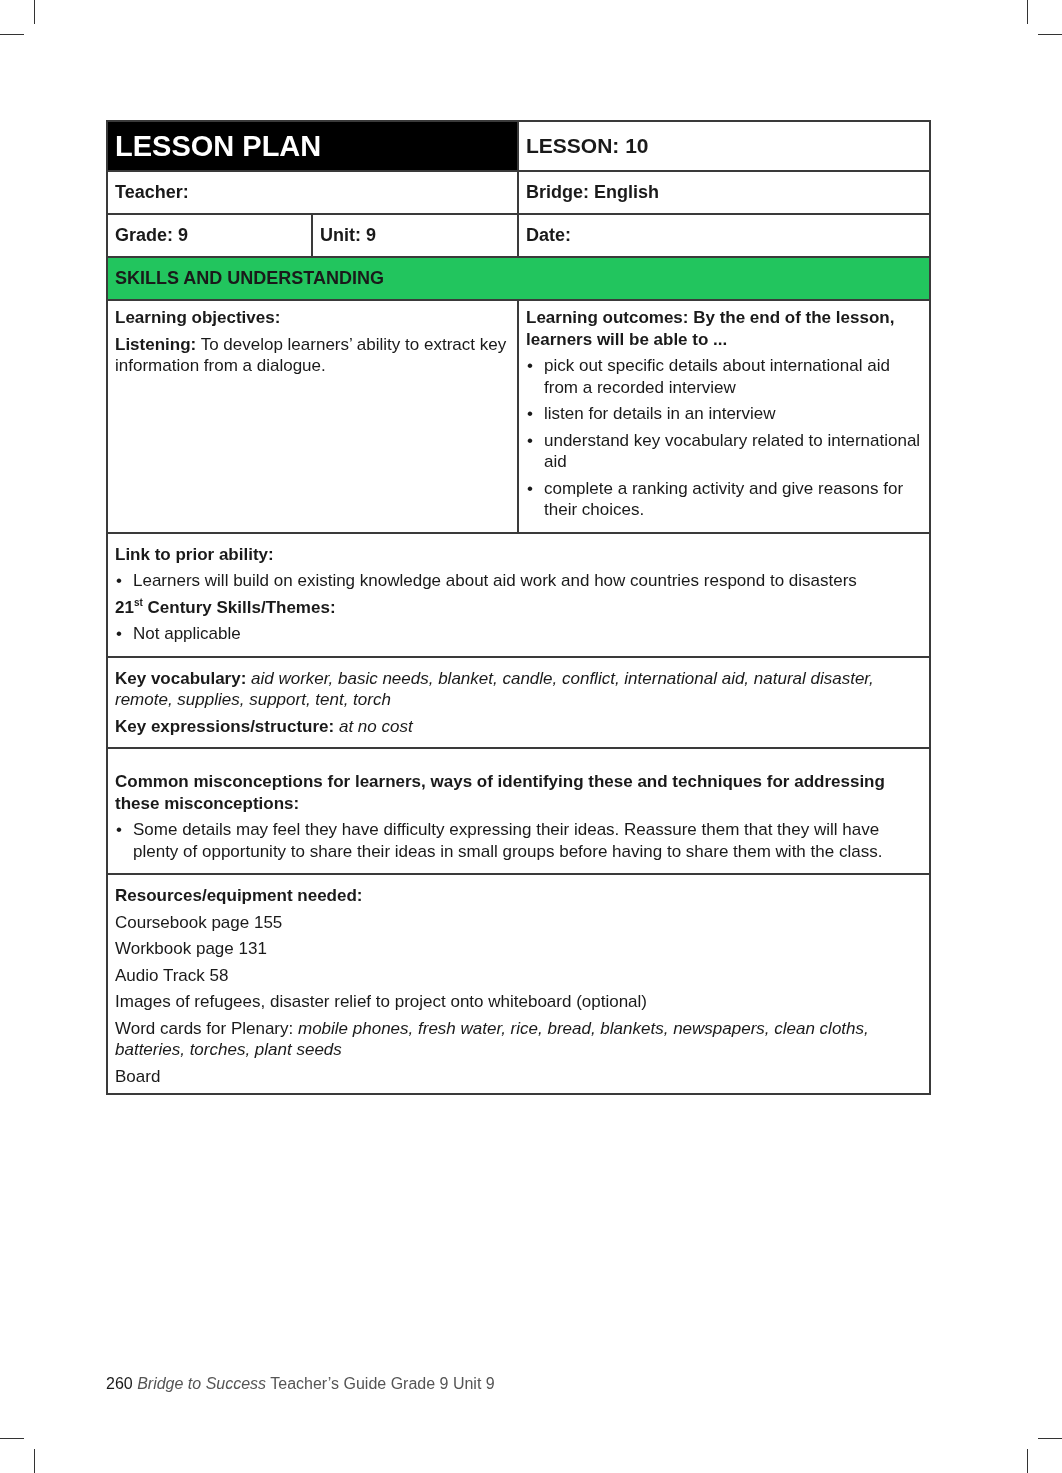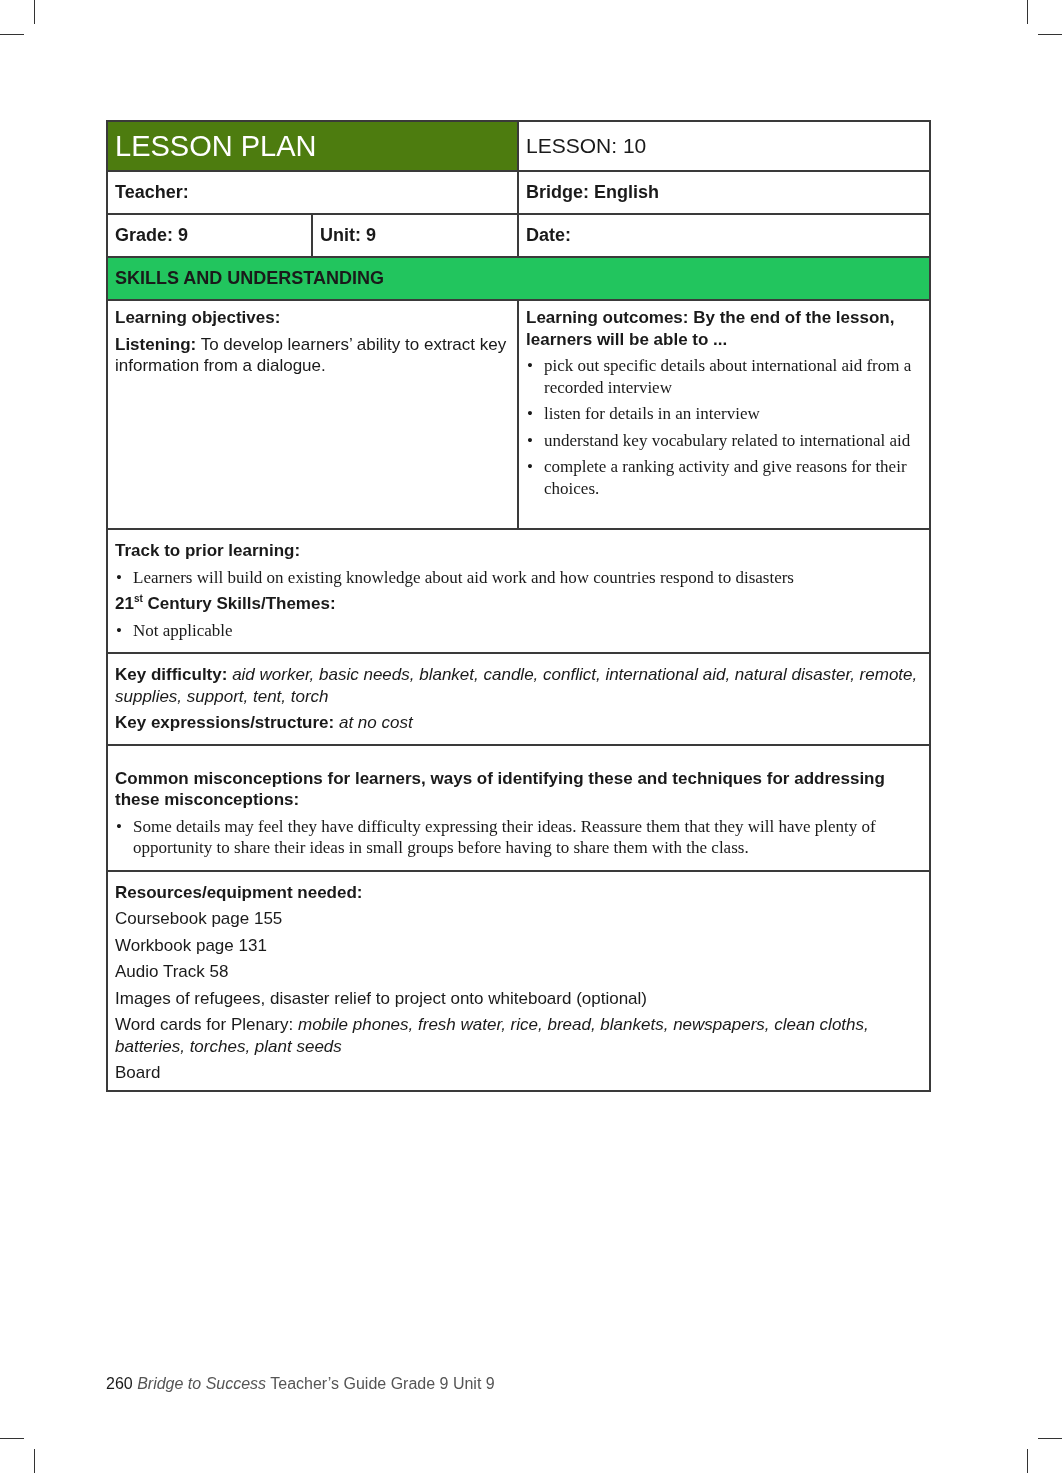--- a/index.html
+++ b/index.html
@@ -3,29 +3,29 @@
 <meta charset="utf-8">
 <style>
   html, body { margin:0; padding:0; background:#ffffff; }
   body { width:1062px; height:1473px; position:relative; overflow:hidden;
          font-family:"Liberation Sans", sans-serif; color:#1a1a1a; }
   .crop { position:absolute; background:#333; }
   .doc-table { position:absolute; left:106px; top:120px; width:823px;
                border-collapse:collapse; table-layout:fixed; }
   .doc-table td { border:2px solid #3a3a3a; padding:6px 7px; vertical-align:top;
                   font-size:17px; line-height:21.5px; }
-  .title-cell { background:#4d7c0f; color:#ffffff; font-weight:normal; font-size:29px !important;
+  .title-cell { background:#000000; color:#ffffff; font-weight:bold; font-size:29px !important;
                 height:35px; vertical-align:middle !important; padding-top:7px !important; }
-  .lesson-cell { font-weight:normal; font-size:21px !important; vertical-align:middle !important; }
+  .lesson-cell { font-weight:bold; font-size:21px !important; vertical-align:middle !important; }
   .hdr { font-weight:bold; height:29px; vertical-align:middle !important; font-size:18px !important; }
   .section-hdr { background:#22c55e; font-weight:bold; height:29px; vertical-align:middle !important; font-size:18px !important; }
   .b { font-weight:bold; }
   .i { font-style:italic; }
   p { margin:0 0 5px 0; }
-  ul { margin:0 0 5px 0; padding:0; list-style:none;font-family:Liberation Serif, serif; }
+  ul { margin:0 0 5px 0; padding:0; list-style:none; }
   ul li { position:relative; padding-left:18px; margin-bottom:5px; }
   ul li::before { content:"•"; position:absolute; left:1px; top:0; }
   sup { font-size:10px; line-height:0; }
   .footer { position:absolute; left:106px; top:1375px; font-size:16px; color:#555; }
   .footer .num { color:#1a1a1a; }
 </style>
 </head>
 <body>
 
 <div class="crop" style="left:34px;top:0;width:1px;height:24px;"></div>
@@ -70,33 +70,33 @@
       <ul>
         <li>pick out specific details about international aid from a recorded interview</li>
         <li>listen for details in an interview</li>
         <li>understand key vocabulary related to international aid</li>
         <li style="margin-bottom:0">complete a ranking activity and give reasons for their choices.</li>
       </ul>
     </td>
   </tr>
   <tr>
     <td colspan="3" style="padding-top:10px;">
-      <p class="b">Track to prior learning:</p>
+      <p class="b">Link to prior ability:</p>
       <ul>
             <li>Learners will build on existing knowledge about aid work and how countries respond to disasters</li>
           </ul>
       <p class="b"><span>21</span><sup>st</sup><span> Century Skills/Themes:</span></p>
       <ul style="margin-bottom:0">
             <li>Not applicable</li>
           </ul>
     </td>
   </tr>
   <tr>
     <td colspan="3" style="padding-top:10px;">
-      <p><span class="b">Key difficulty:</span><span class="i"> aid worker, basic needs, blanket, candle, conflict, international aid, natural disaster, remote, supplies, support, tent, torch</span></p>
+      <p><span class="b">Key vocabulary:</span><span class="i"> aid worker, basic needs, blanket, candle, conflict, international aid, natural disaster, remote, supplies, support, tent, torch</span></p>
       <p style="margin-bottom:4px"><span class="b">Key expressions/structure:</span><span class="i"> at no cost</span></p>
     </td>
   </tr>
   <tr>
     <td colspan="3" style="padding-top:22px;">
       <p class="b">Common misconceptions for learners, ways of identifying these and techniques for addressing these misconceptions:</p>
       <ul style="margin-bottom:0">
             <li>Some details may feel they have difficulty expressing their ideas. Reassure them that they will have plenty of opportunity to share their ideas in small groups before having to share them with the class.</li>
           </ul>
     </td>

